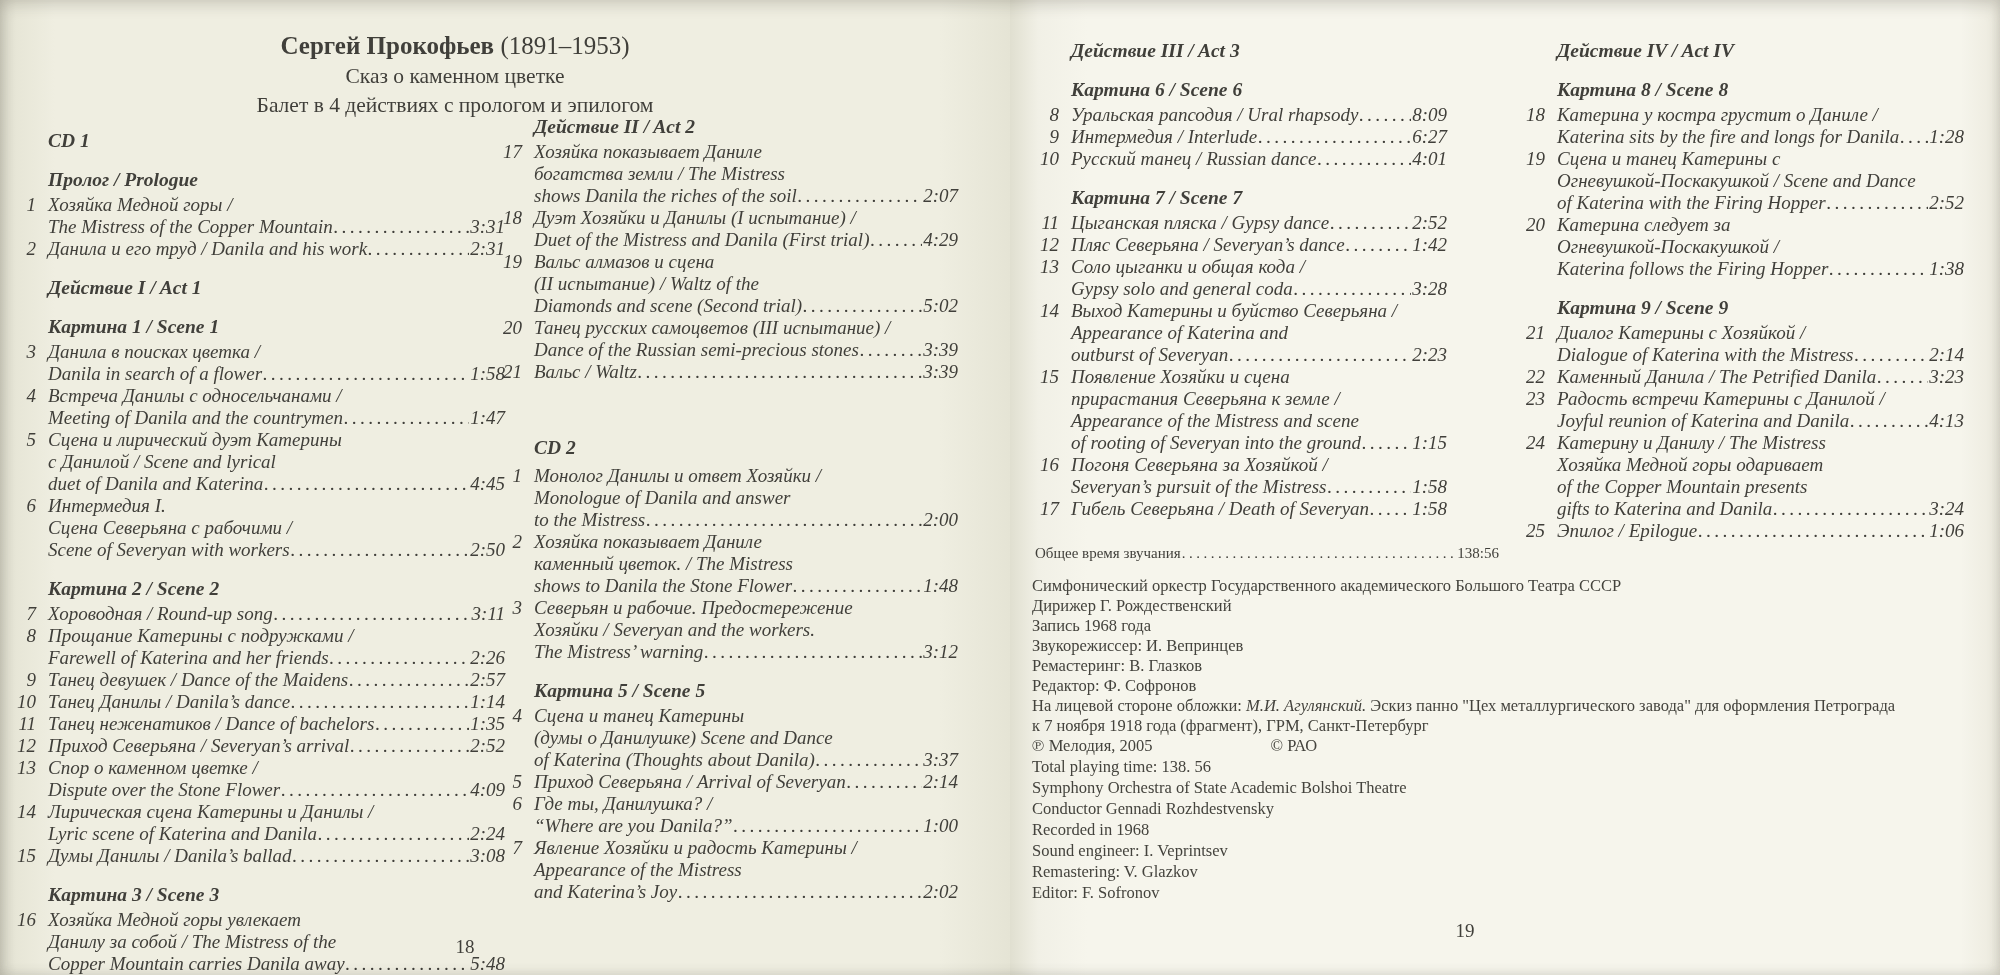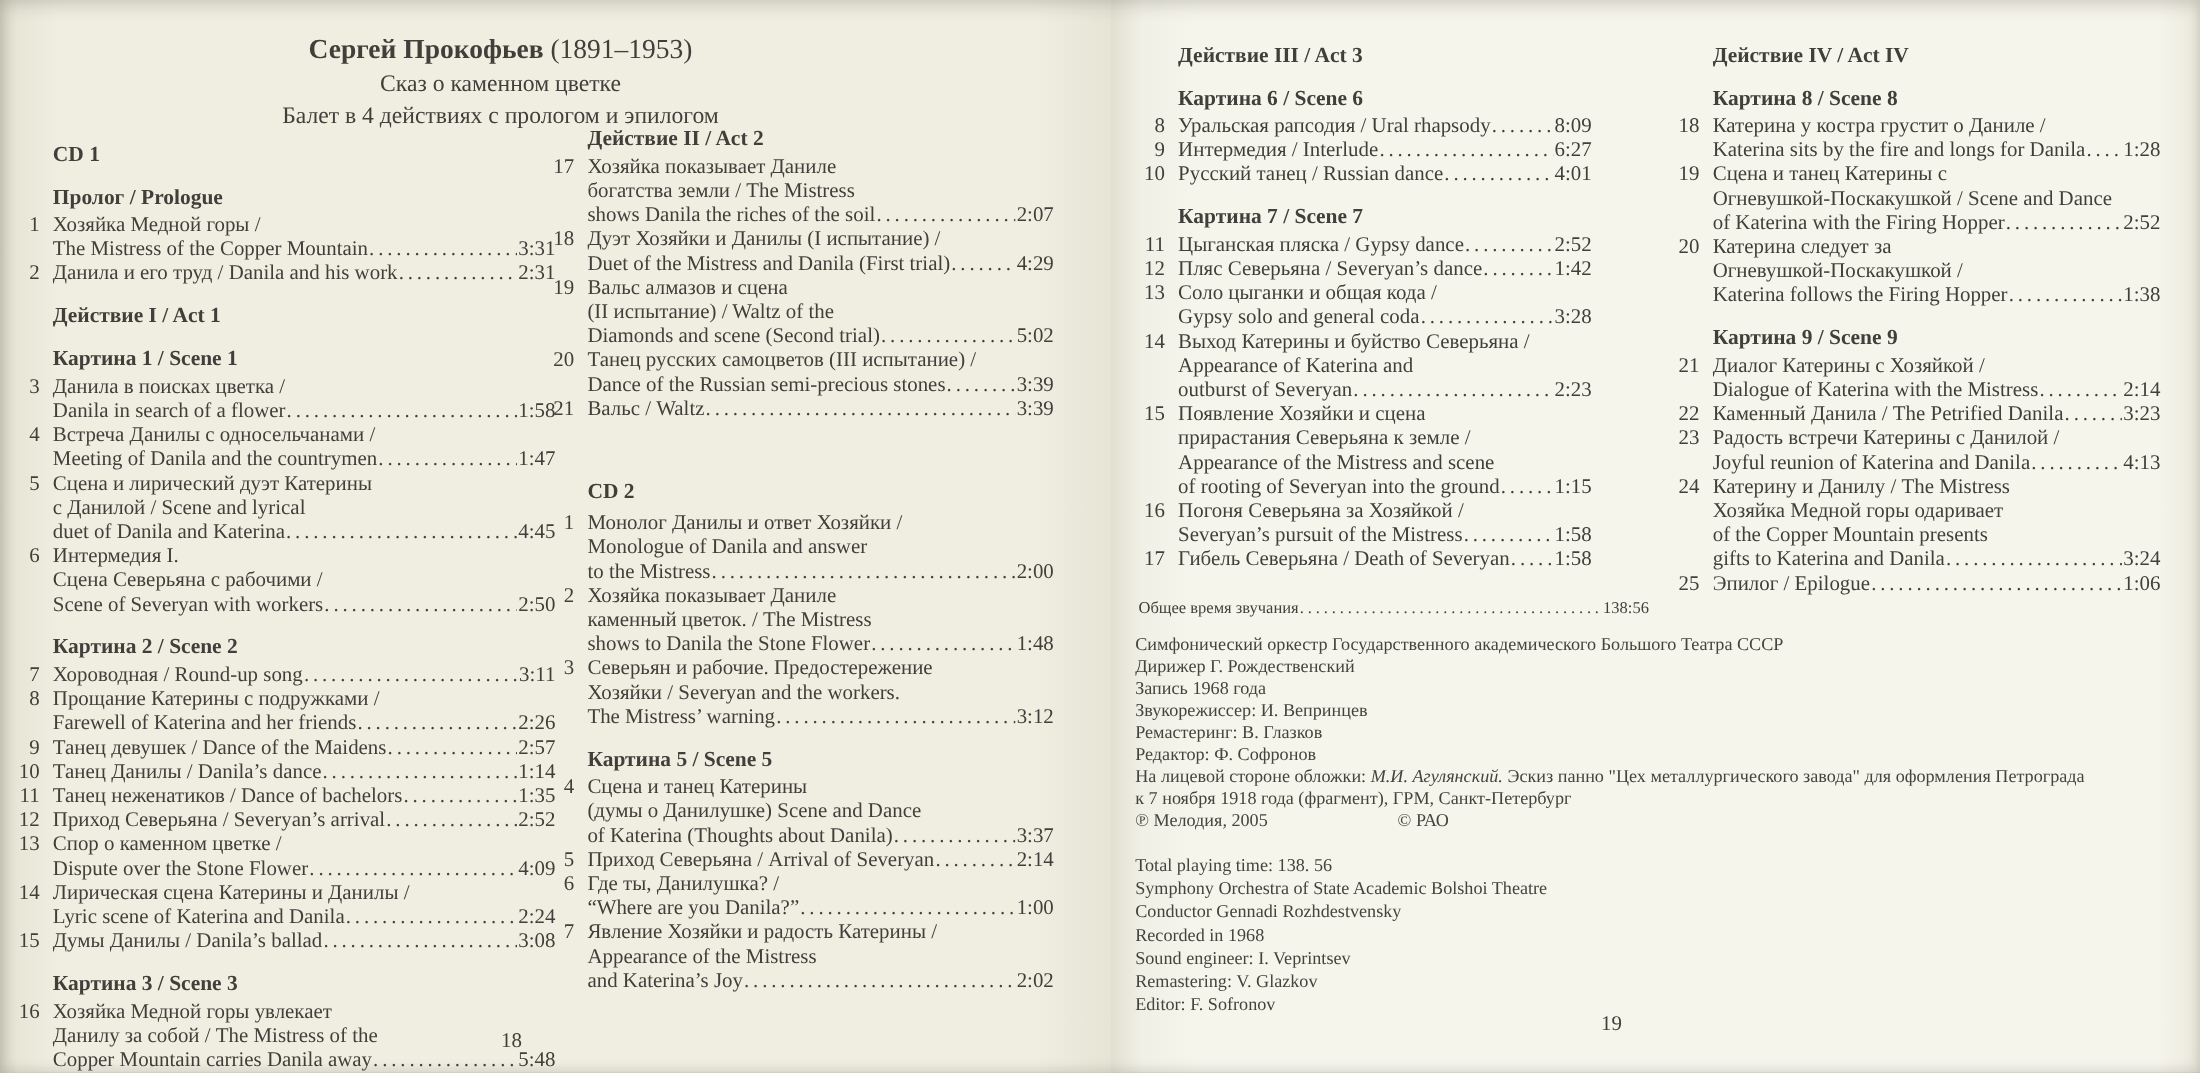--- a/index.html
+++ b/index.html
@@ -24,21 +24,21 @@
   .spread::after {
     content:""; position:absolute; left:0; top:0; right:0; bottom:0; pointer-events:none;
     box-shadow:inset 0 6px 14px rgba(70,68,55,.18), inset 0 -4px 10px rgba(70,68,55,.10);
   }
 
   .title-block { position:absolute; left:40px; top:30px; width:830px; text-align:center; }
   .main-title { font-size:25px; line-height:32px; }
   .main-title .bold { font-weight:bold; }
   .subtitle { font-size:21.5px; line-height:29px; }
 
-  .col { position:absolute; }
+  .col { position:absolute;font-style:italic; }
   #colL1 { left:12px;  top:130px; width:493px; padding-left:36px; }
   #colL2 { left:498px; top:116px; width:460px; padding-left:36px; }
   #colR1 { left:25px;  top:40px;  width:412px; padding-left:36px; }
   #colR2 { left:510px; top:40px;  width:444px; padding-left:37px; }
 
   .sec-heading { font-weight:bold; font-size:19.5px; line-height:22px; margin:17px 0 3px; }
   .col > .sec-heading:first-child { margin-top:0; }
   .sec-heading.cd  { margin-bottom:6px; }
   .sec-heading.cd2 { margin-top:54px; margin-bottom:6px; }
 
@@ -54,21 +54,21 @@
   }
   .ttime { white-space:nowrap; }
 
   .total-line {
     position:absolute; left:25px; top:542px; width:464px;
     display:flex; align-items:baseline; font-size:15px; line-height:22px;
   }
 
   .credits { position:absolute; color:#44433d; }
   .credits-ru { left:22px; top:576px; width:950px; font-size:16.5px; line-height:20px; }
-  .credits-en { left:22px; top:776px; width:700px; font-size:16.5px; line-height:21px; }
+  .credits-en { left:22px; top:756px; width:700px; font-size:16.5px; line-height:21px; }
   .credit-line { white-space:nowrap; }
   .phono .copyright { margin-left:118px; }
   .italic { font-style:italic; }
 
   .page-num { position:absolute; font-size:19px; width:70px; text-align:center; }
   .page-num-left  { left:430px; top:936px; }
   .page-num-right { left:420px; top:920px; }
 </style>
 </head>
 <body>

